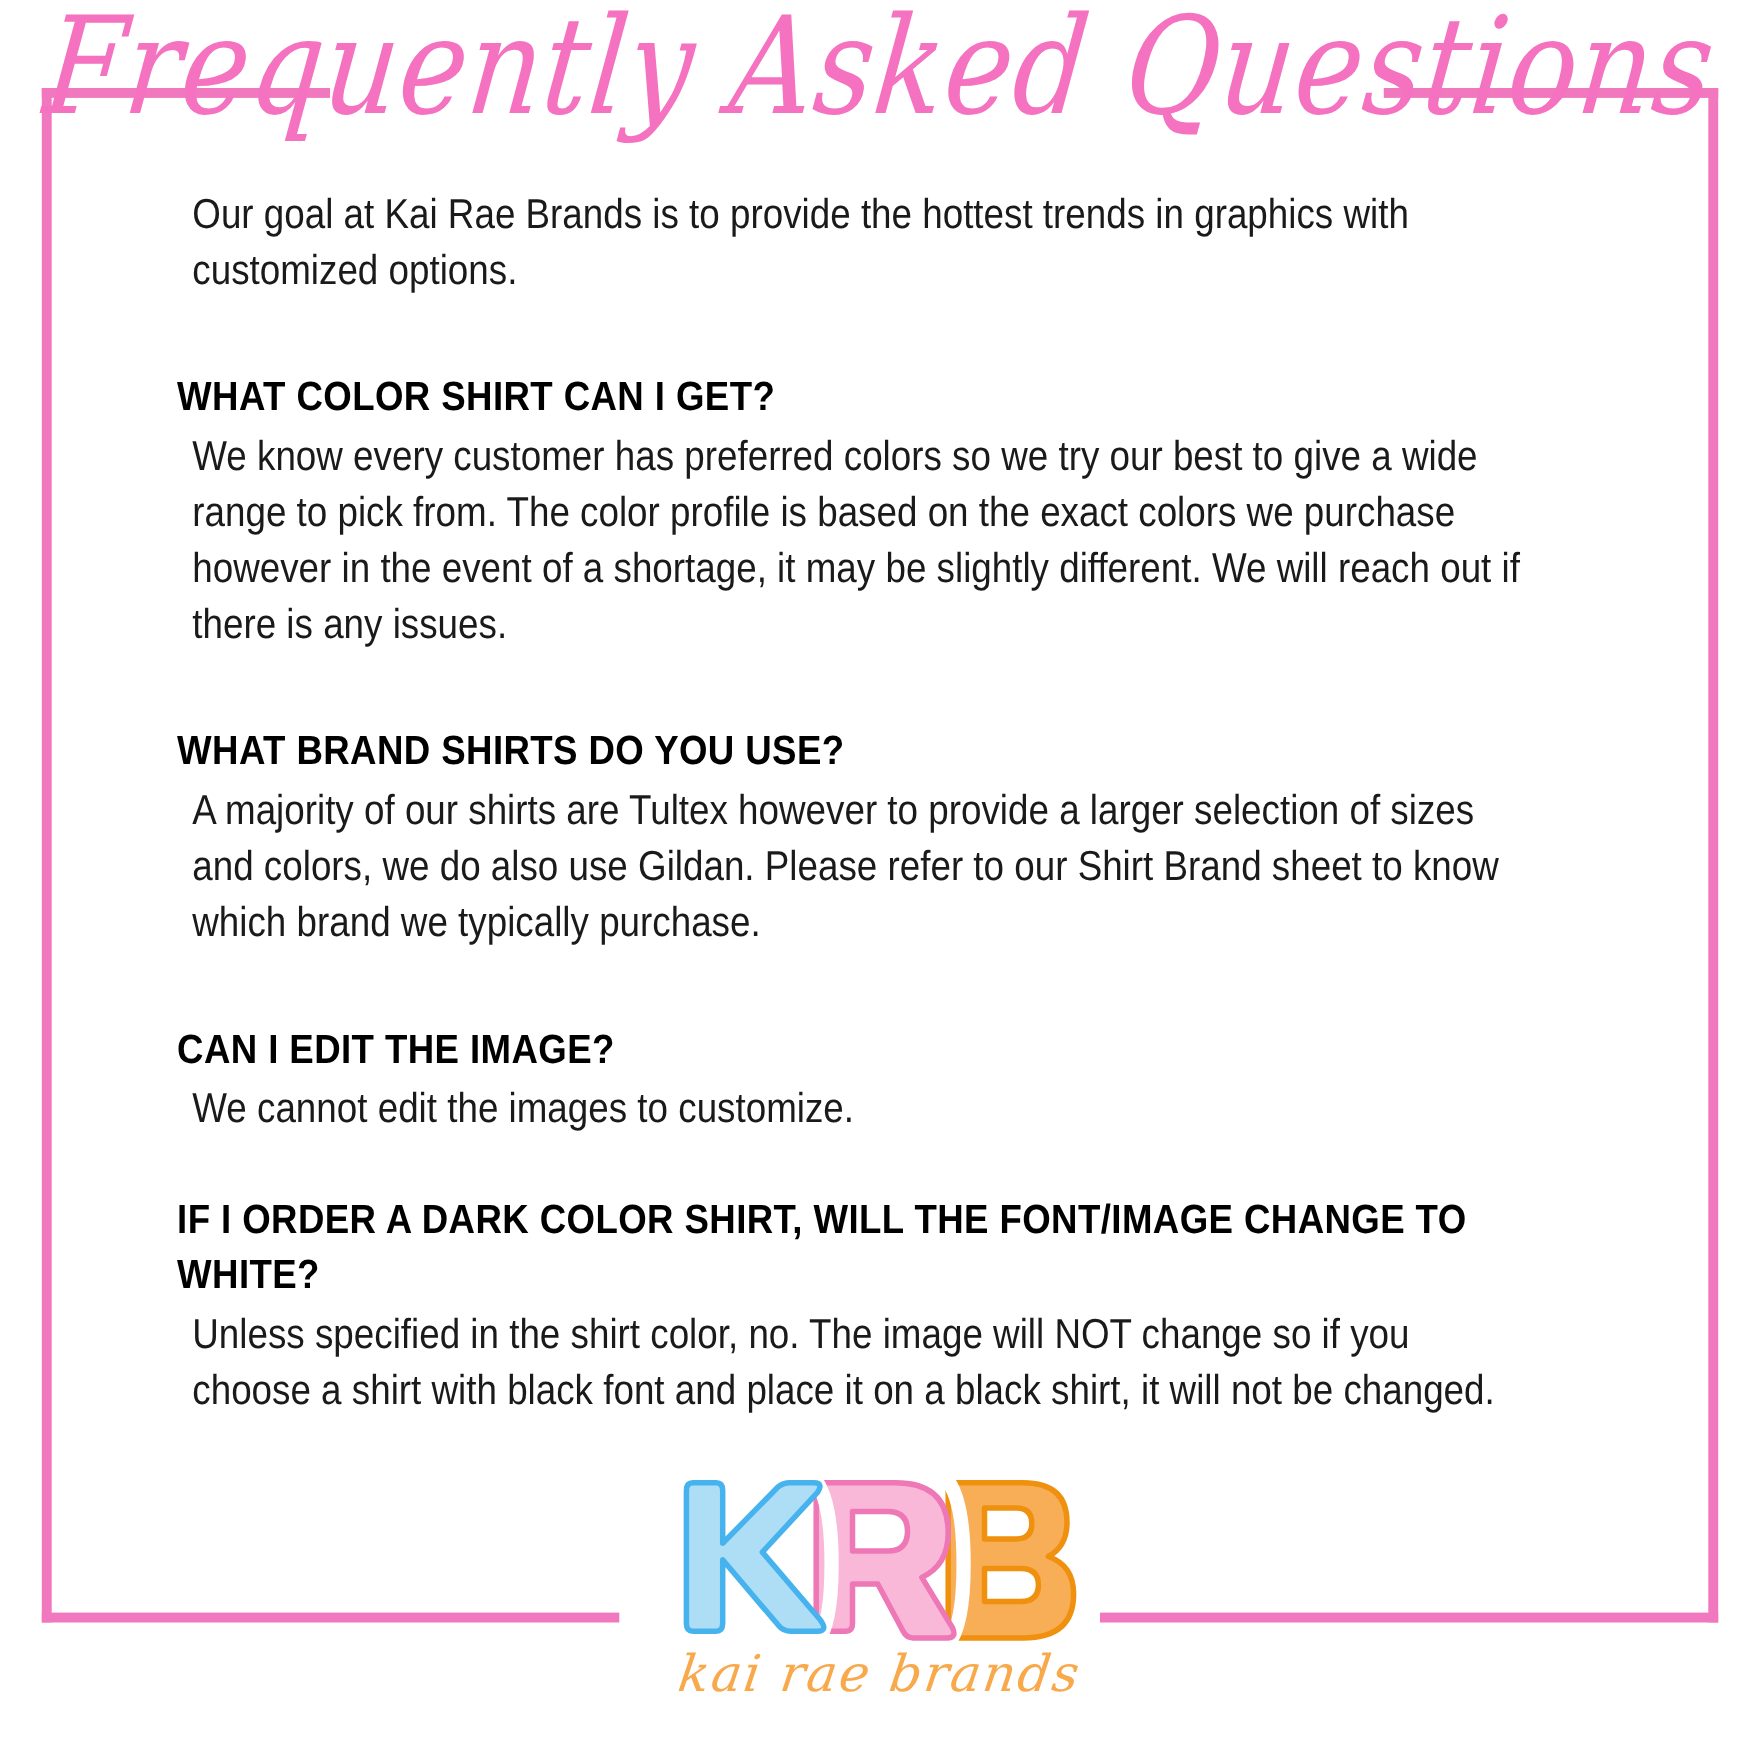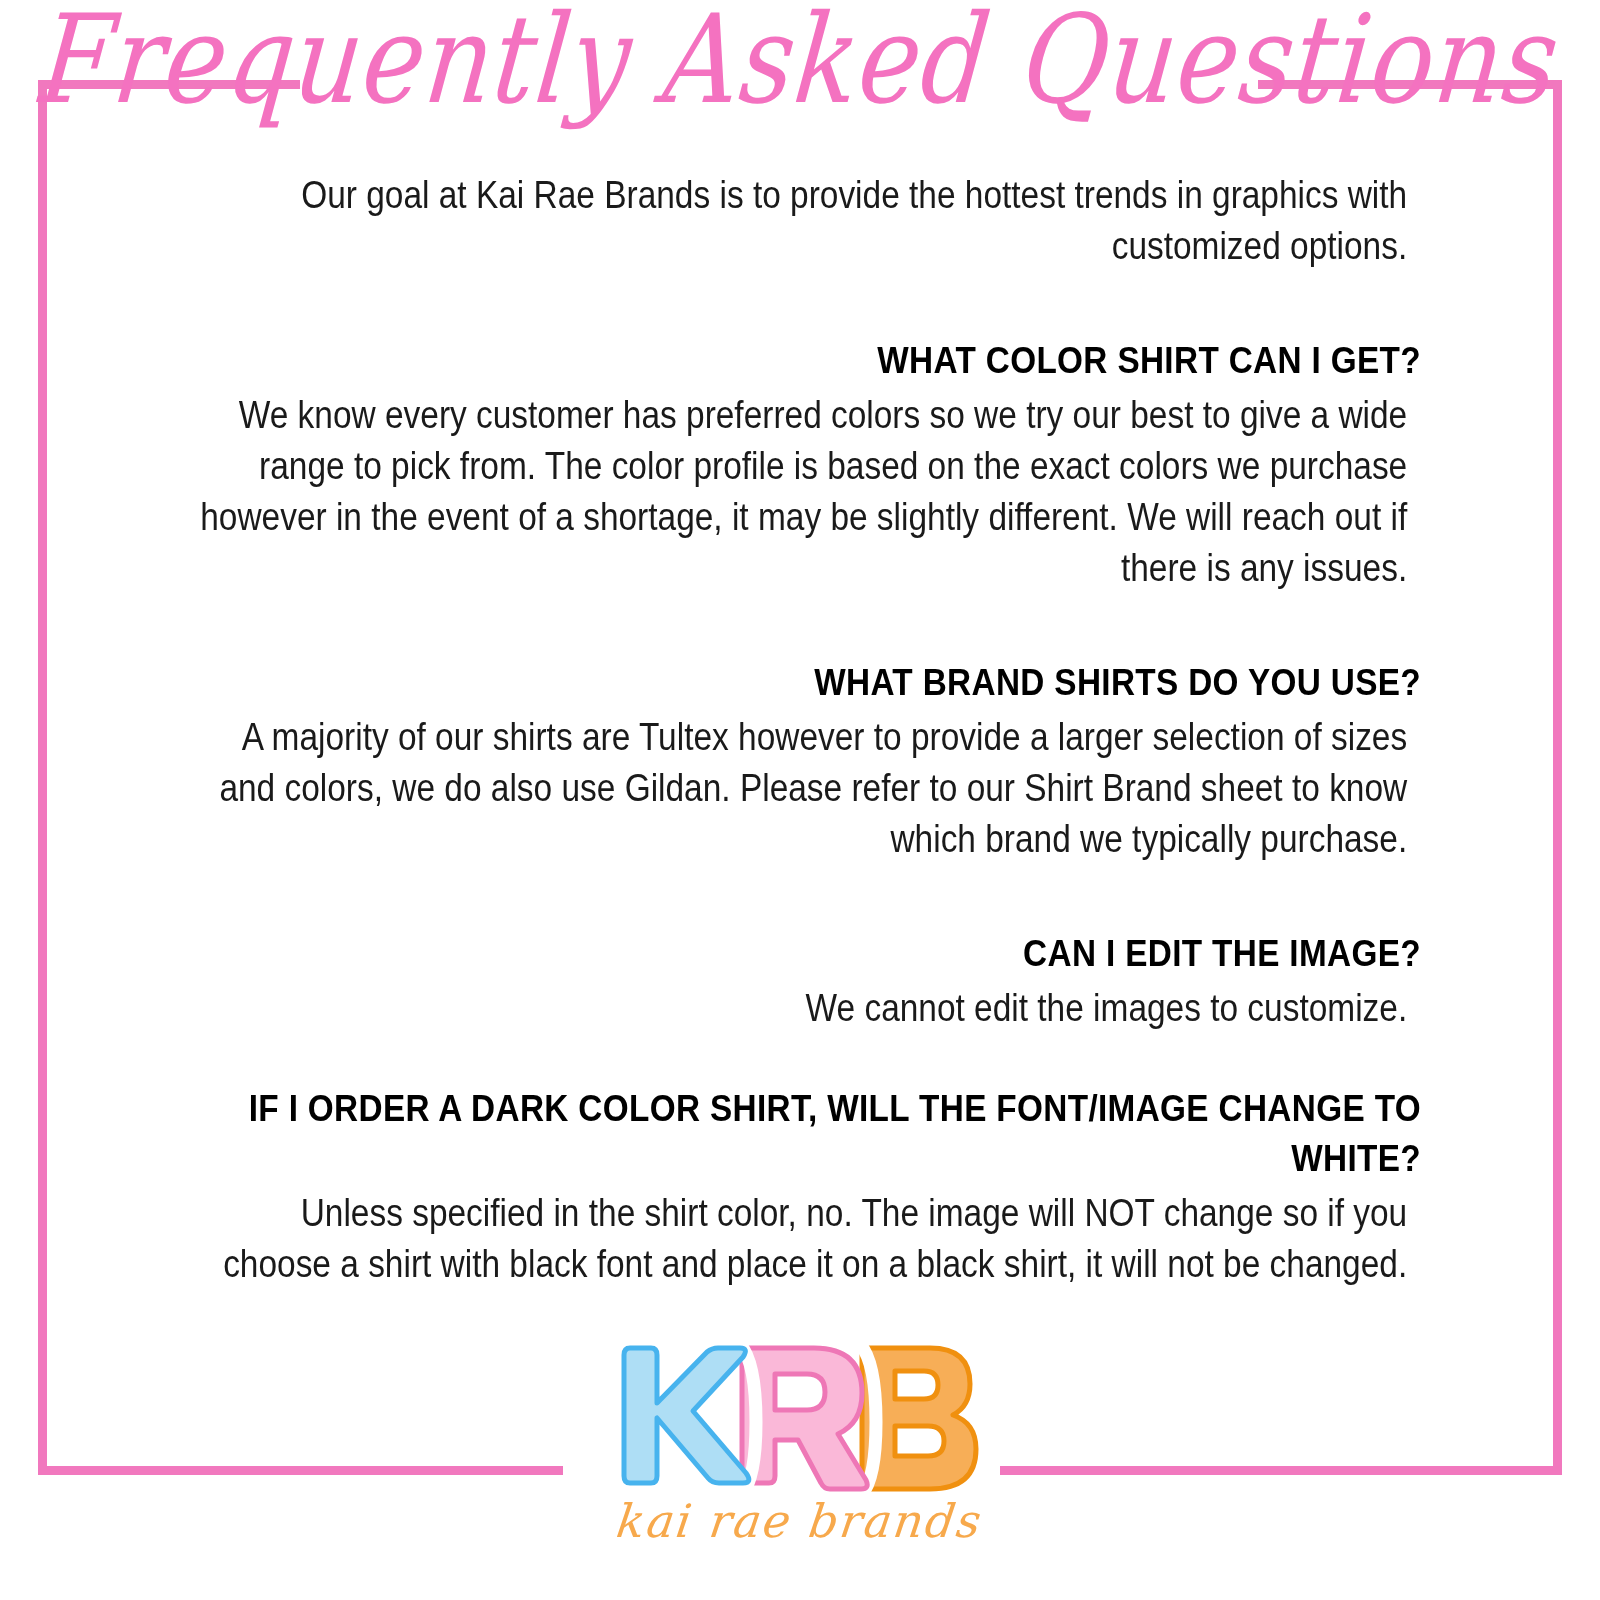--- a/index.html
+++ b/index.html
@@ -57,24 +57,24 @@
     line-height: 1.0;
     color: #F472C0;
     letter-spacing: 1px;
     transform: skewX(-6deg) scaleY(1.18);
     transform-origin: center center;
   }
 
   
   .content {
     position: absolute;
-    left: 110px;
+    left: 92px;
     top: 170px;
     width: 1380px;
-    text-align: right;
+    text-align: left;
     color: #151515;
   }
 
   .para {
     font-family: "Liberation Sans", sans-serif;
     font-size: 38px;
     line-height: 51px;
     color: #1a1a1a;
     transform: scaleX(0.88);
     transform-origin: center top;

